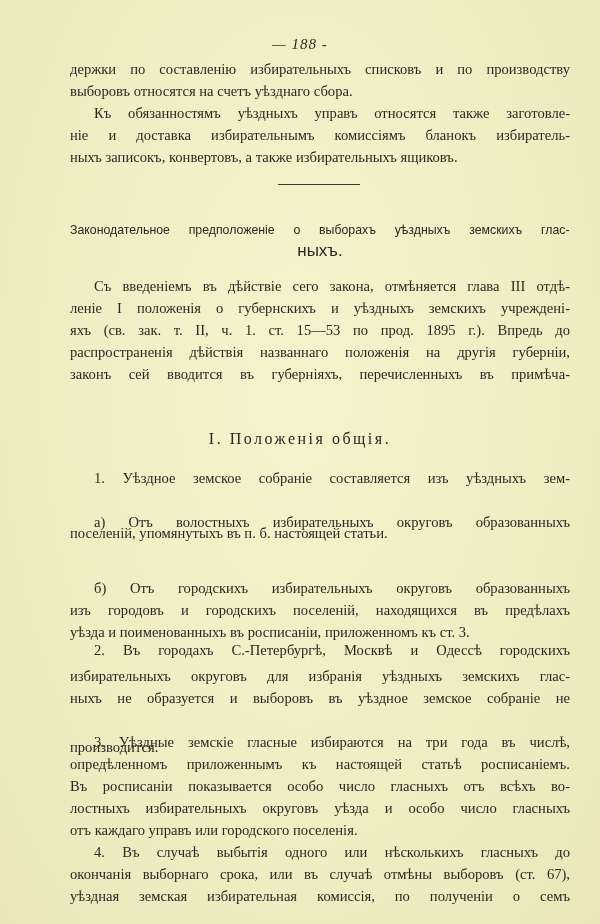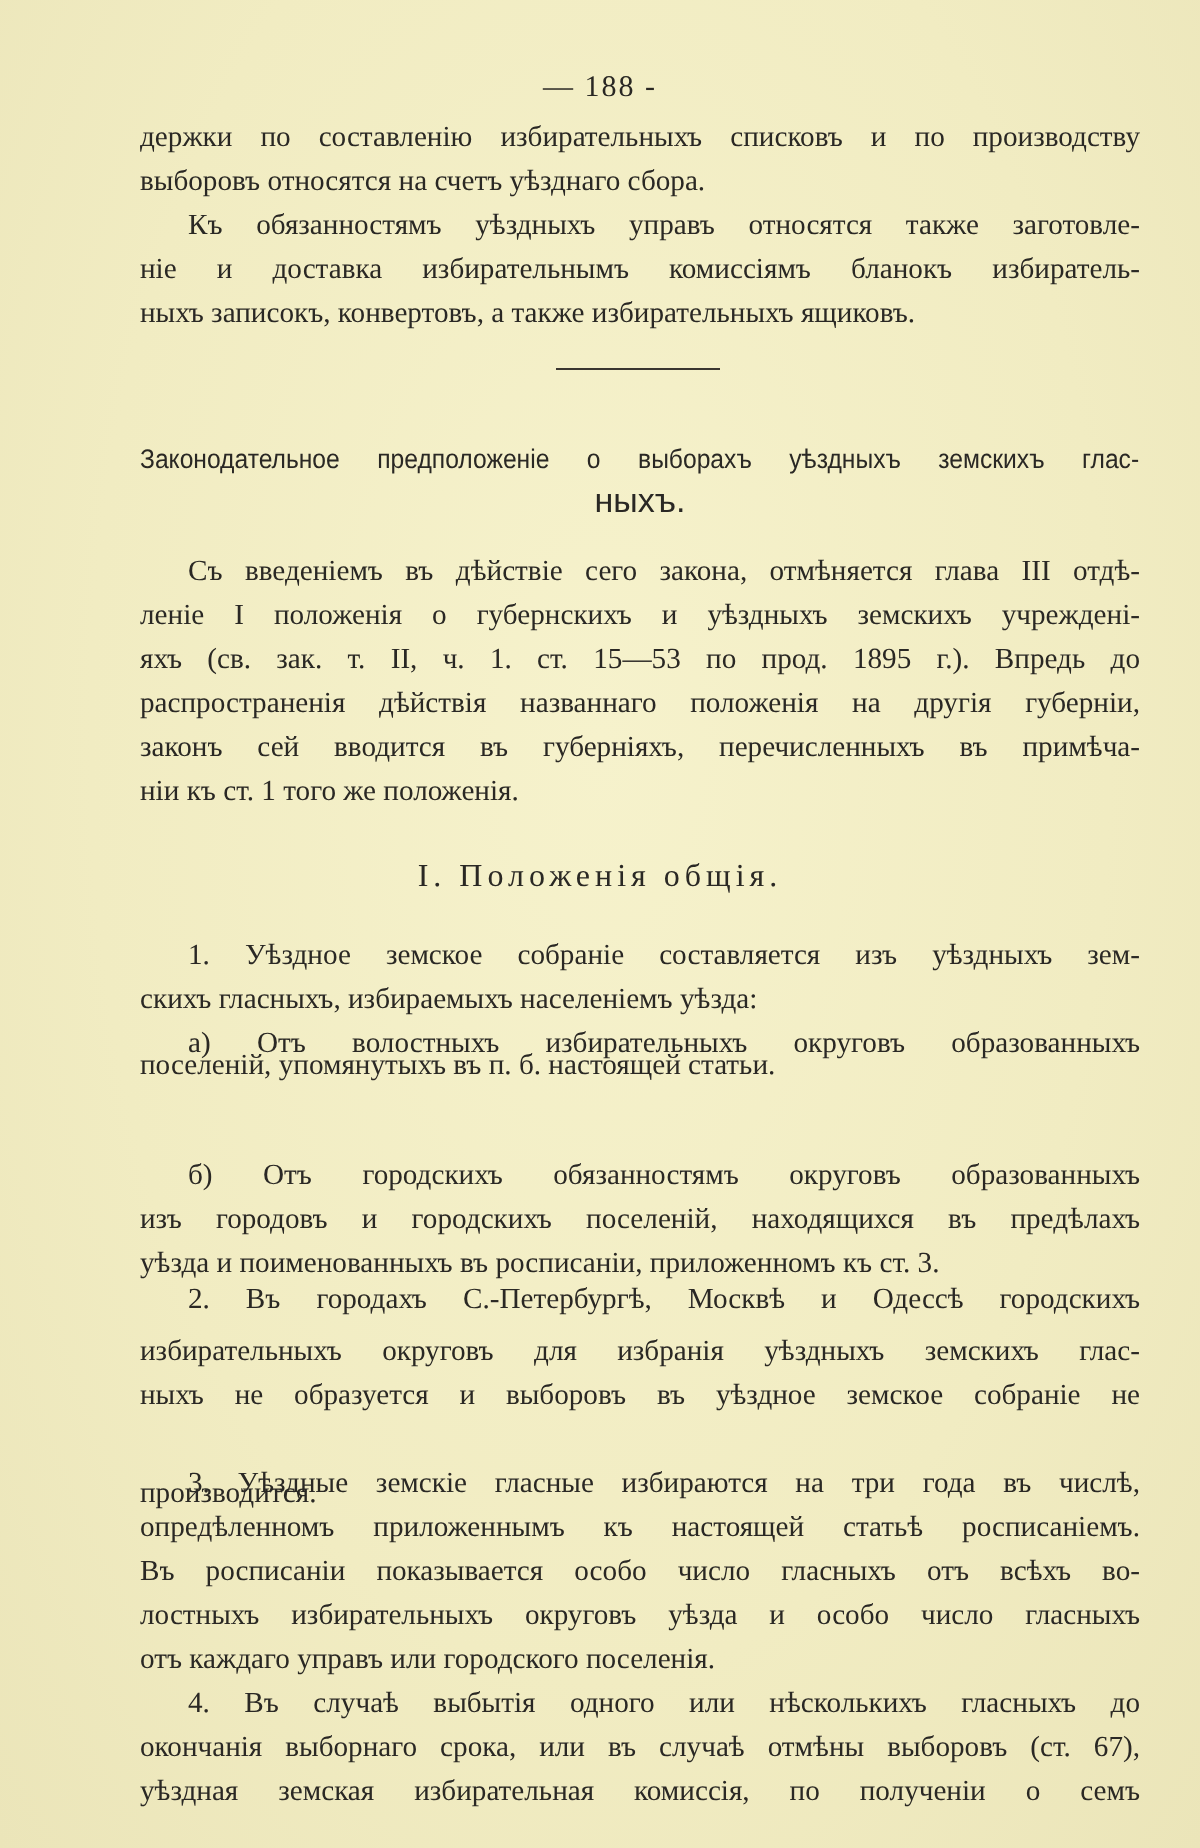--- a/index.html
+++ b/index.html
@@ -9,21 +9,21 @@
     font-family: "Liberation Serif", "DejaVu Serif", serif;
     color: #2a2824;
     position: relative;
   }
   .page {
     position: absolute; left: 0; top: 0; width: 600px; height: 924px;
     background: radial-gradient(ellipse at 50% 40%, #f6f2cc 0%, #f1ecc2 60%, #ebe5b9 100%);
   }
   .pagenum {
     position: absolute; top: 36px; left: 0; width: 100%;
-    text-align: center; font-size: 15px; letter-spacing: 1px;
+    text-align: center; font-size: 15px; letter-spacing: 1px; font-style: italic;
   }
   .line {
     position: absolute; left: 70px; width: 500px;
     font-size: 14.6px; line-height: 22px; white-space: nowrap;
     text-align: justify; text-align-last: justify;
   }
   .line.last { text-align-last: left; }
   .line.indent { left: 94px; width: 476px; }
   .line.center { text-align: center; text-align-last: center; }
   .heading {
@@ -58,29 +58,27 @@
   <div class="divider"></div>
 
   <div class="heading" style="top:220px">Законодательное предположеніе о выборахъ уѣздныхъ земскихъ глас-</div>
   <div class="line center" style="top:240px; font-family:'Liberation Sans',sans-serif; font-size:17px;">ныхъ.</div>
 
   <div class="line indent" style="top:275px">Съ введеніемъ въ дѣйствіе сего закона, отмѣняется глава III отдѣ-</div>
   <div class="line" style="top:297px">леніе I положенія о губернскихъ и уѣздныхъ земскихъ учреждені-</div>
   <div class="line" style="top:319px">яхъ (св. зак. т. II, ч. 1. ст. 15—53 по прод. 1895 г.). Впредь до</div>
   <div class="line" style="top:341px">распространенія дѣйствія названнаго положенія на другія губерніи,</div>
   <div class="line" style="top:363px">законъ сей вводится въ губерніяхъ, перечисленныхъ въ примѣча-</div>
-  <div class="line last" style="top:385px">ніи къ ст. 1 того же положенія.</div>
 
   <div class="section-title" style="top:430px">I. Положенія общія.</div>
 
   <div class="line indent" style="top:467px">1. Уѣздное земское собраніе составляется изъ уѣздныхъ зем-</div>
-  <div class="line last" style="top:489px">скихъ гласныхъ, избираемыхъ населеніемъ уѣзда:</div>
   <div class="line indent" style="top:511px">а) Отъ волостныхъ избирательныхъ округовъ образованныхъ</div>
   <div class="line last" style="top:522px">поселеній, упомянутыхъ въ п. б. настоящей статьи.</div>
-  <div class="line indent" style="top:577px">б) Отъ городскихъ обязанностямъ округовъ образованныхъ</div>
+  <div class="line indent" style="top:577px">б) Отъ городскихъ избирательныхъ округовъ образованныхъ</div>
   <div class="line" style="top:599px">изъ городовъ и городскихъ поселеній, находящихся въ предѣлахъ</div>
   <div class="line last" style="top:621px">уѣзда и поименованныхъ въ росписаніи, приложенномъ къ ст. 3.</div>
   <div class="line indent" style="top:639px">2. Въ городахъ С.-Петербургѣ, Москвѣ и Одессѣ городскихъ</div>
   <div class="line" style="top:665px">избирательныхъ округовъ для избранія уѣздныхъ земскихъ глас-</div>
   <div class="line" style="top:687px">ныхъ не образуется и выборовъ въ уѣздное земское собраніе не</div>
   <div class="line last" style="top:736px">производится.</div>
   <div class="line indent" style="top:731px">3. Уѣздные земскіе гласные избираются на три года въ числѣ,</div>
   <div class="line" style="top:753px">опредѣленномъ приложеннымъ къ настоящей статьѣ росписаніемъ.</div>
   <div class="line" style="top:775px">Въ росписаніи показывается особо число гласныхъ отъ всѣхъ во-</div>
   <div class="line" style="top:797px">лостныхъ избирательныхъ округовъ уѣзда и особо число гласныхъ</div>

